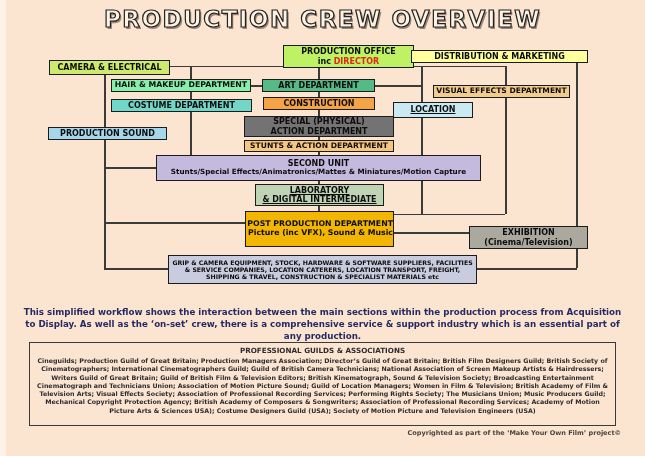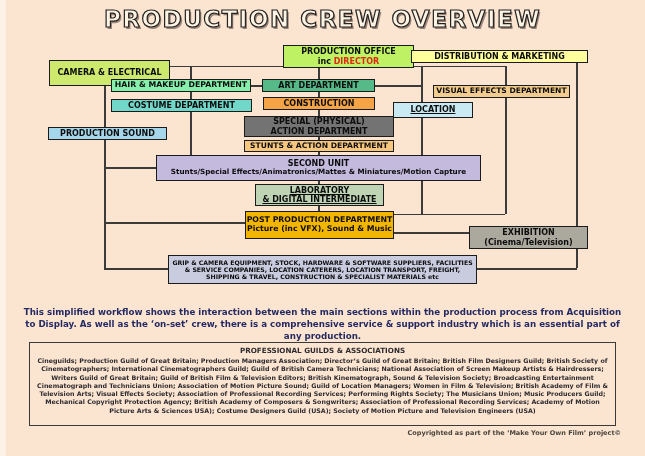--- a/index.html
+++ b/index.html
@@ -74,21 +74,21 @@
     <div class="conn h" style="left:476px;top:268px;width:101px;"></div>
 
     <div>
         <div class="node" style="left: 253px; top: 45px; width: 131px; height: 23px; background: #bef264; margin-left: 30px;">
           <div class="node-line">PRODUCTION OFFICE</div>
           <div class="node-line"><span>inc </span><span style="color: rgb(224, 40, 24);">DIRECTOR</span></div>
         </div>
         <div class="node" style="left: 411px; top: 50px; width: 177px; height: 13px; background: rgb(255, 255, 158);">
           <div class="node-line">DISTRIBUTION &amp; MARKETING</div>
         </div>
-        <div class="node" style="left: 49px; top: 60px; width: 121px; height: 26px; background: rgb(205, 233, 110);">
+        <div class="node" style="left: 49px; top: 60px; width: 121px; height: 15px; background: rgb(205, 233, 110);">
           <div class="node-line">CAMERA &amp; ELECTRICAL</div>
         </div>
         <div class="node" style="left: 111px; top: 79px; width: 140px; height: 13px; background: #86efac;">
           <div class="node-line" style="font-size: 7.8px;">HAIR &amp; MAKEUP DEPARTMENT</div>
         </div>
         <div class="node" style="left: 262px; top: 79px; width: 113px; height: 13px; background: rgb(85, 185, 136);">
           <div class="node-line">ART DEPARTMENT</div>
         </div>
         <div class="node" style="left: 433px; top: 85px; width: 137px; height: 13px; background: rgb(242, 204, 142);">
           <div class="node-line" style="font-size: 7.6px;">VISUAL EFFECTS DEPARTMENT</div>
@@ -113,21 +113,21 @@
           <div class="node-line" style="font-size: 7.6px;">STUNTS &amp; ACTION DEPARTMENT</div>
         </div>
         <div class="node" style="left: 156px; top: 155px; width: 325px; height: 26px; background: rgb(196, 186, 221);">
           <div class="node-line">SECOND UNIT</div>
           <div class="node-line" style="font-size: 7.2px;">Stunts/Special Effects/Animatronics/Mattes &amp; Miniatures/Motion Capture</div>
         </div>
         <div class="node" style="left: 255px; top: 184px; width: 129px; height: 22px; background: rgb(191, 211, 181); text-decoration: underline;">
           <div class="node-line">LABORATORY</div>
           <div class="node-line">&amp; DIGITAL INTERMEDIATE</div>
         </div>
-        <div class="node" style="left: 245px; top: 211px; width: 149px; height: 28px; background: rgb(242, 181, 0);">
+        <div class="node" style="left: 245px; top: 211px; width: 149px; height: 36px; background: rgb(242, 181, 0); align-items: flex-end;">
           <div class="node-line" style="font-size: 7.8px;">POST PRODUCTION DEPARTMENT</div>
           <div class="node-line" style="font-size: 7.8px;">Picture (inc VFX), Sound &amp; Music</div>
         </div>
         <div class="node" style="left: 469px; top: 226px; width: 119px; height: 23px; background: rgb(171, 168, 158);">
           <div class="node-line">EXHIBITION</div>
           <div class="node-line">(Cinema/Television)</div>
         </div>
         <div class="node" style="left: 168px; top: 255px; width: 309px; height: 29px; background: rgb(201, 203, 223);">
           <div class="node-line" style="font-size: 6.2px;">GRIP &amp; CAMERA EQUIPMENT, STOCK, HARDWARE &amp; SOFTWARE SUPPLIERS, FACILITIES</div>
           <div class="node-line" style="font-size: 6.2px;">&amp; SERVICE COMPANIES, LOCATION CATERERS, LOCATION TRANSPORT, FREIGHT,</div>

